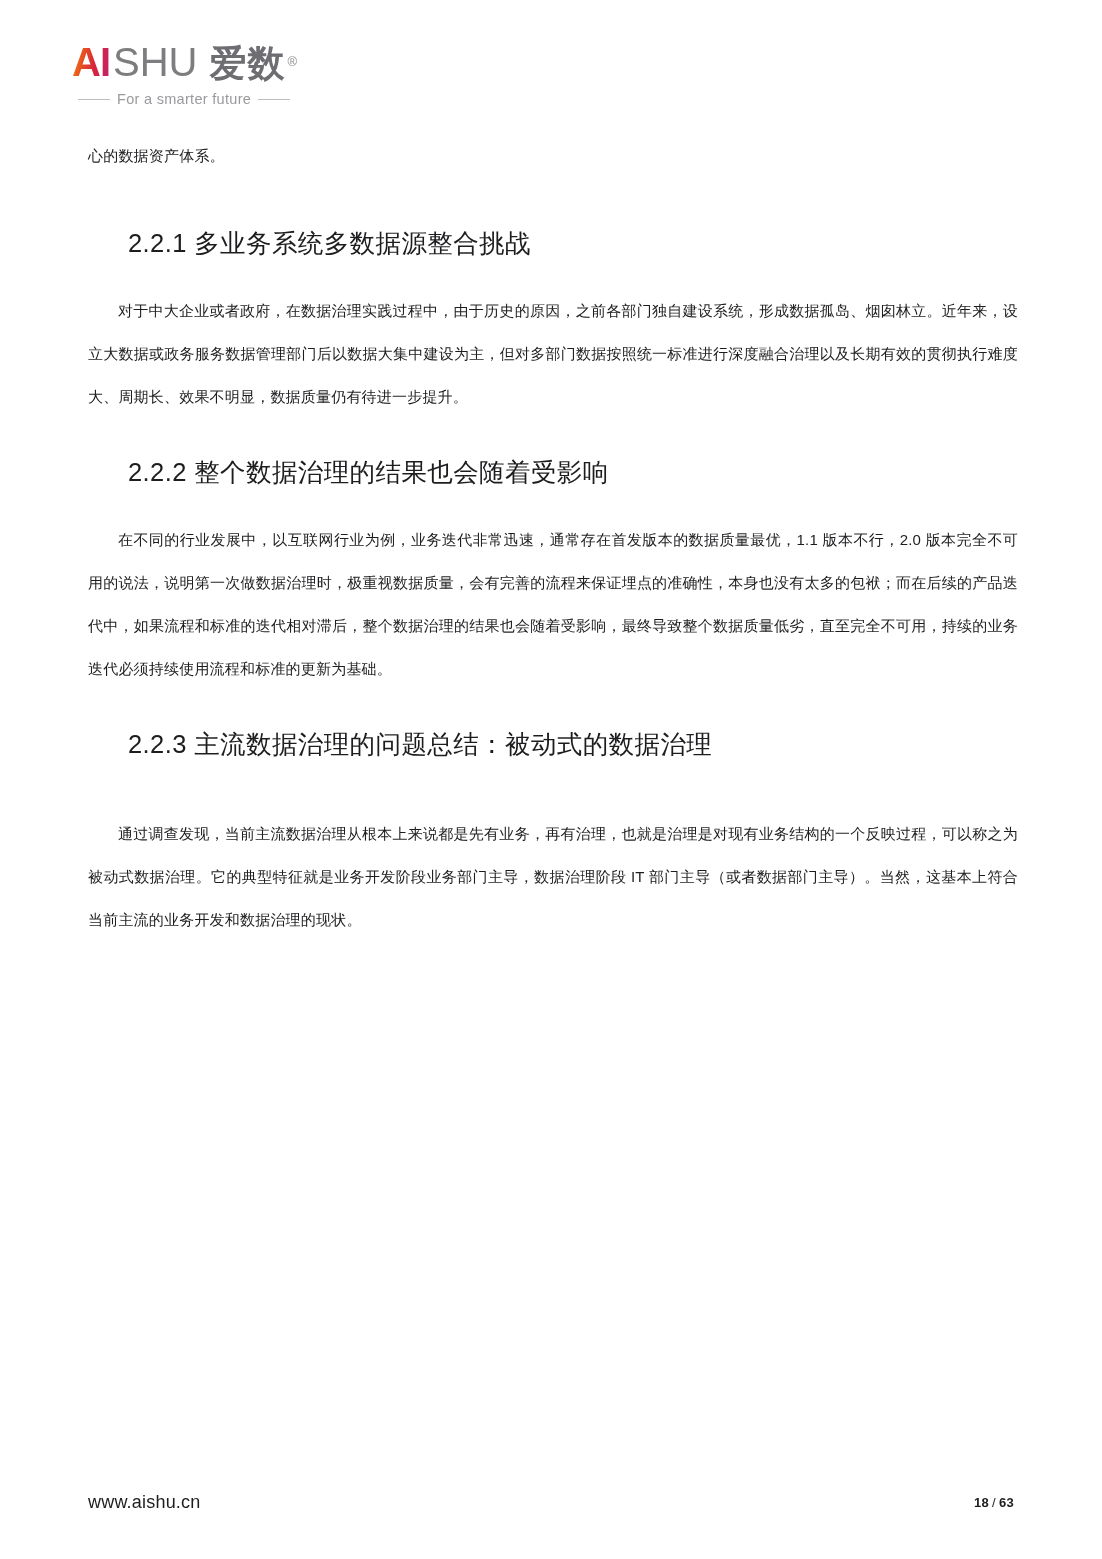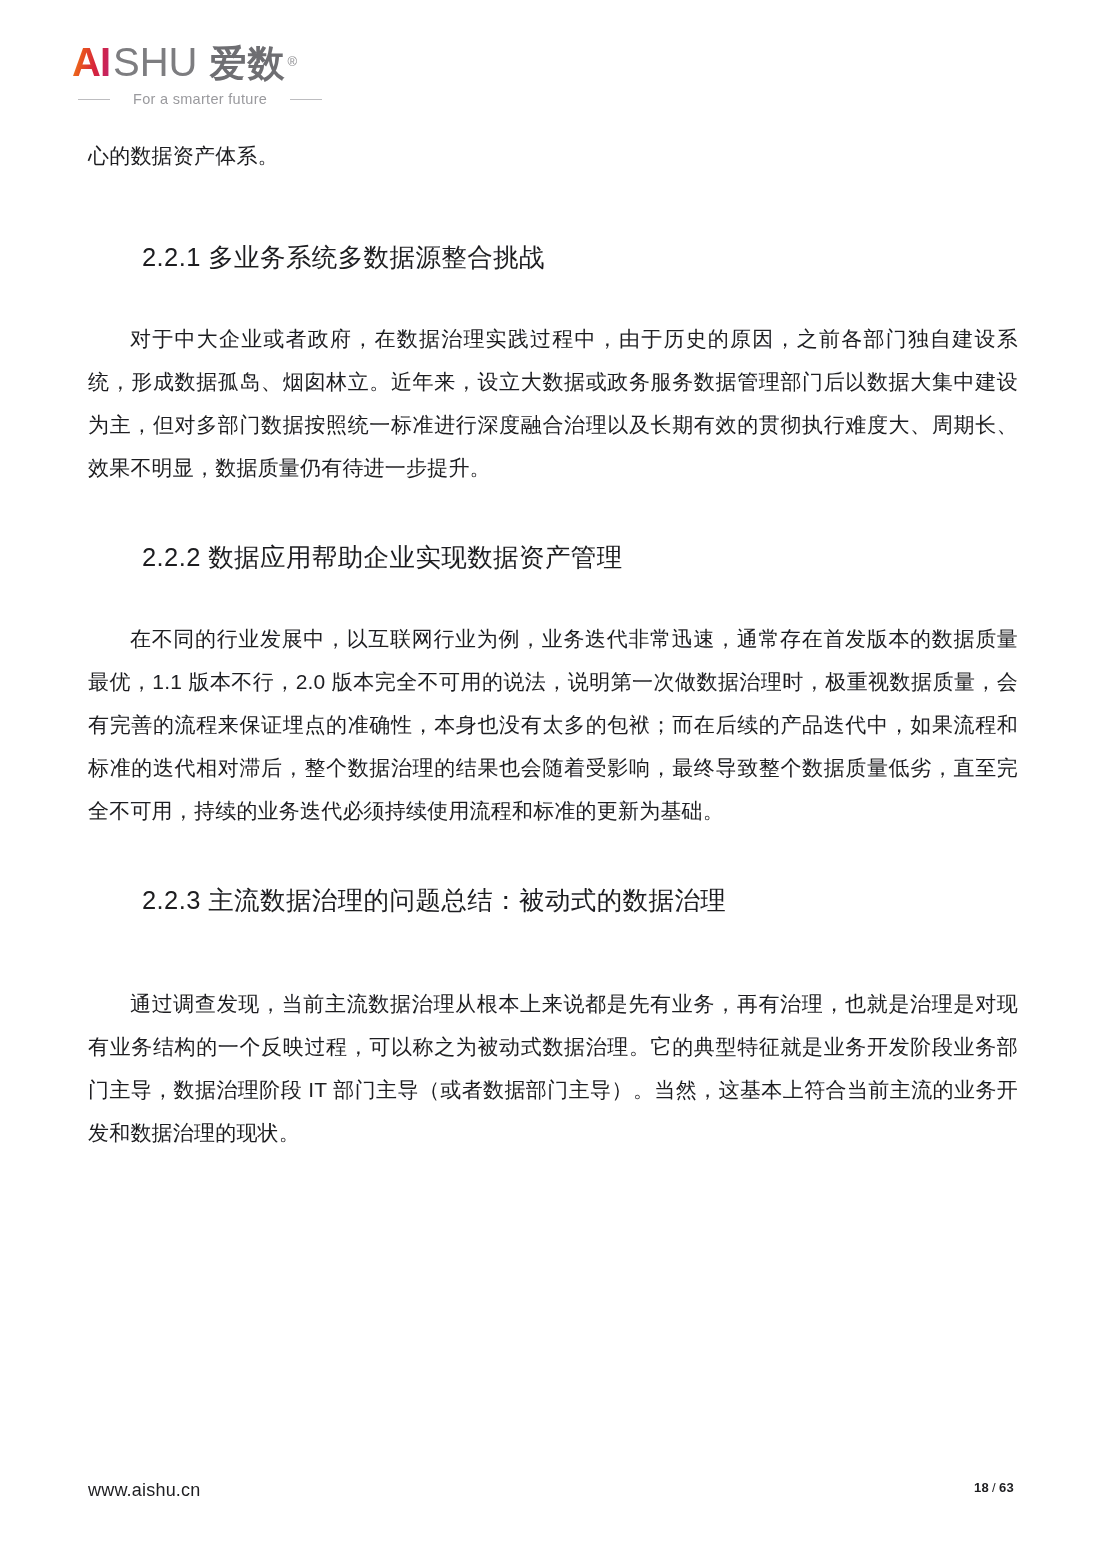--- a/index.html
+++ b/index.html
@@ -65,21 +65,21 @@
     color: #8d8d90;
     vertical-align: super;
     margin-left: 2px;
     position: relative;
     top: -14px;
   }
   .tagline {
     margin-top: 9px;
     display: flex;
     align-items: center;
-    gap: 23px;
+    gap: 7px;
     padding-left: 6px;
   }
   .tag-rule {
     display: block;
     width: 32px;
     height: 1px;
     background: #bdbdc0;
   }
   .tag-text {
     font-size: 14.5px;
@@ -89,54 +89,54 @@
   }
 
   
   .content {
     position: absolute;
     left: 88px;
     top: 134px;
     width: 930px;
   }
   .para {
-    font-size: 21px;
+    font-size: 15px;
     line-height: 43px;
     color: #1d1d20;
     text-align: justify;
     text-justify: inter-ideograph;
     margin: 0 0 0 0;
     letter-spacing: 0.2px;
   }
   .para.indent {
     text-indent: 2em;
   }
   .gap-sm { height: 12px; }
   .gap-md { height: 22px; }
 
   h3.heading {
     font-size: 25.5px;
     font-weight: 400;
     color: #1d1d20;
-    margin: 18px;
+    margin: 4px;
     padding-left: 36px;
     line-height: 40px;
     letter-spacing: 0.4px;
   }
   .h-gap-before { height: 30px; }
   .h-gap-after { height: 22px; }
 
   
   .footer {
     position: absolute;
     left: 88px;
     right: 88px;
-    bottom: 58px;
+    bottom: 46px;
     display: flex;
-    align-items: flex-start;
+    align-items: center;
     justify-content: space-between;
   }
   .footer-url {
     font-size: 18px;
     color: #1d1d20;
     letter-spacing: 0.2px;
   }
   .footer-pages {
     font-size: 13px;
     font-weight: 700;
@@ -174,21 +174,21 @@
     <div class="gap-sm"></div>
 
 
     <div class="h-gap-before"></div>
     <h3 class="heading">2.2.1 多业务系统多数据源整合挑战</h3>
     <div class="h-gap-after"></div>
 
     <p class="para indent">对于中大企业或者政府，在数据治理实践过程中，由于历史的原因，之前各部门独自建设系统，形成数据孤岛、烟囱林立。近年来，设立大数据或政务服务数据管理部门后以数据大集中建设为主，但对多部门数据按照统一标准进行深度融合治理以及长期有效的贯彻执行难度大、周期长、效果不明显，数据质量仍有待进一步提升。</p>
 
     <div class="h-gap-before"></div>
-    <h3 class="heading">2.2.2 数据应用帮助企业实现数据资产管理</h3>
+    <h3 class="heading">2.2.2 整个数据治理的结果也会随着受影响</h3>
     <div class="h-gap-after"></div>
 
     <p class="para indent">在不同的行业发展中，以互联网行业为例，业务迭代非常迅速，通常存在首发版本的数据质量最优，1.1 版本不行，2.0 版本完全不可用的说法，说明第一次做数据治理时，极重视数据质量，会有完善的流程来保证埋点的准确性，本身也没有太多的包袱；而在后续的产品迭代中，如果流程和标准的迭代相对滞后，整个数据治理的结果也会随着受影响，最终导致整个数据质量低劣，直至完全不可用，持续的业务迭代必须持续使用流程和标准的更新为基础。</p>
 
     <div class="h-gap-before"></div>
     <h3 class="heading">2.2.3 主流数据治理的问题总结：被动式的数据治理</h3>
     <div class="h-gap-after"></div>
 
 
     <div class="gap-md"></div>

